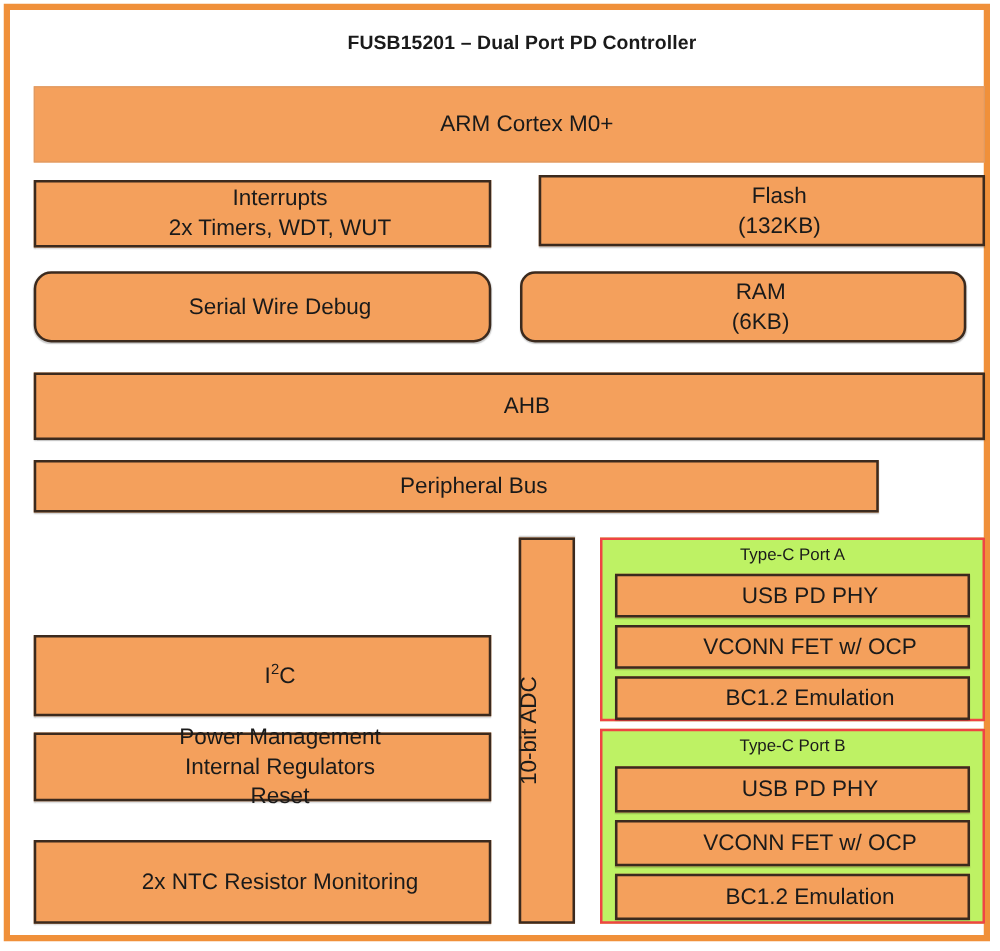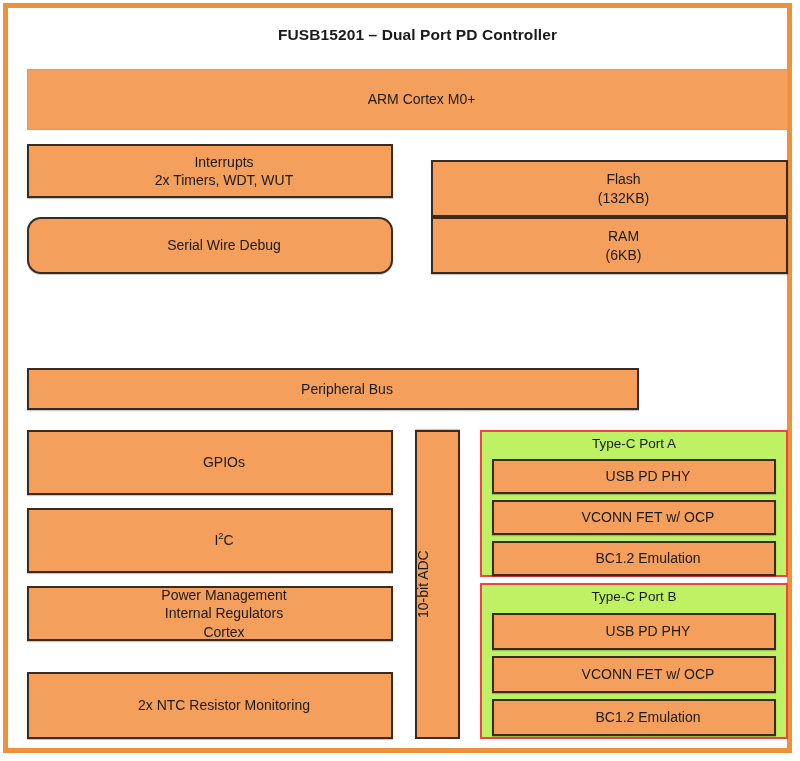--- a/index.html
+++ b/index.html
@@ -43,21 +43,21 @@
   
   .blk {
     position: absolute;
     background: #f4a05c;
     border: 2px solid #3b2a1e;
     box-sizing: border-box;
     display: flex;
     align-items: center;
     justify-content: center;
     text-align: center;
-    font-size: 14px;
+    font-size: 18px;
     color: #1a1a1a;
     line-height: 1.32;
     box-shadow: 0 1px 1px rgba(0,0,0,0.22);
     padding-left: 28px;
   }
   .blk.soft {
     border: 1px solid #e09a62;
     box-shadow: none;
   }
   .blk .multi {
@@ -102,51 +102,51 @@
 
   <div class="blk soft" style="left:19px; top:61px; width:761px; height:61px;">
     <span>ARM Cortex M0+</span>
   </div>
 
   <div class="blk" style="left:19px; top:136px; width:366px; height:54px; flex-direction:column;">
     <span class="multi">Interrupts</span>
     <span class="multi">2x Timers, WDT, WUT</span>
   </div>
 
-  <div class="blk" style="left:423px; top:152px; width:357px; height:57px; flex-direction:column;">
+  <div class="blk" style="left:423px; top:132px; width:357px; height:57px; flex-direction:column;">
     <span class="multi">Flash</span>
     <span class="multi">(132KB)</span>
   </div>
 
   <div class="blk" style="left:19px; top:209px; width:366px; height:57px;border-radius:14px;">
     <span>Serial Wire Debug</span>
   </div>
 
-  <div class="blk" style="left:423px; top:209px; width:357px; height:57px; flex-direction:column;">
+  <div class="blk" style="left:408px; top:209px; width:357px; height:57px; flex-direction:column;border-radius:12px;">
     <span class="multi">RAM</span>
     <span class="multi">(6KB)</span>
   </div>
 
+  <div class="blk" style="left:19px; top:290px; width:761px; height:54px;">
+    <span>AHB</span>
+  </div>
 
-  <div class="blk" style="left:19px; top:360px; width:612px; height:42px;">
+  <div class="blk" style="left:19px; top:360px; width:676px; height:42px;">
     <span>Peripheral Bus</span>
   </div>
 
-  <div class="blk" style="left:19px; top:422px; width:366px; height:65px;">
-    <span>GPIOs</span>
-  </div>
 
   <div class="blk" style="left:19px; top:500px; width:366px; height:65px;text-align:right;">
     <span><span>I</span><sup>2</sup><span>C</span></span>
   </div>
 
   <div class="blk" style="left:19px; top:578px; width:366px; height:55px; flex-direction:column;">
     <span class="multi">Power Management</span>
     <span class="multi">Internal Regulators</span>
-    <span class="multi">Cortex</span>
+    <span class="multi">Reset</span>
   </div>
 
   <div class="blk" style="left:19px; top:664px; width:366px; height:67px;">
     <span>2x NTC Resistor Monitoring</span>
   </div>
 
   <div class="blk" id="adc-block" style="left:407px; top:422px; width:45px; height:309px;">
     <span>10-bit ADC</span>
   </div>
 

